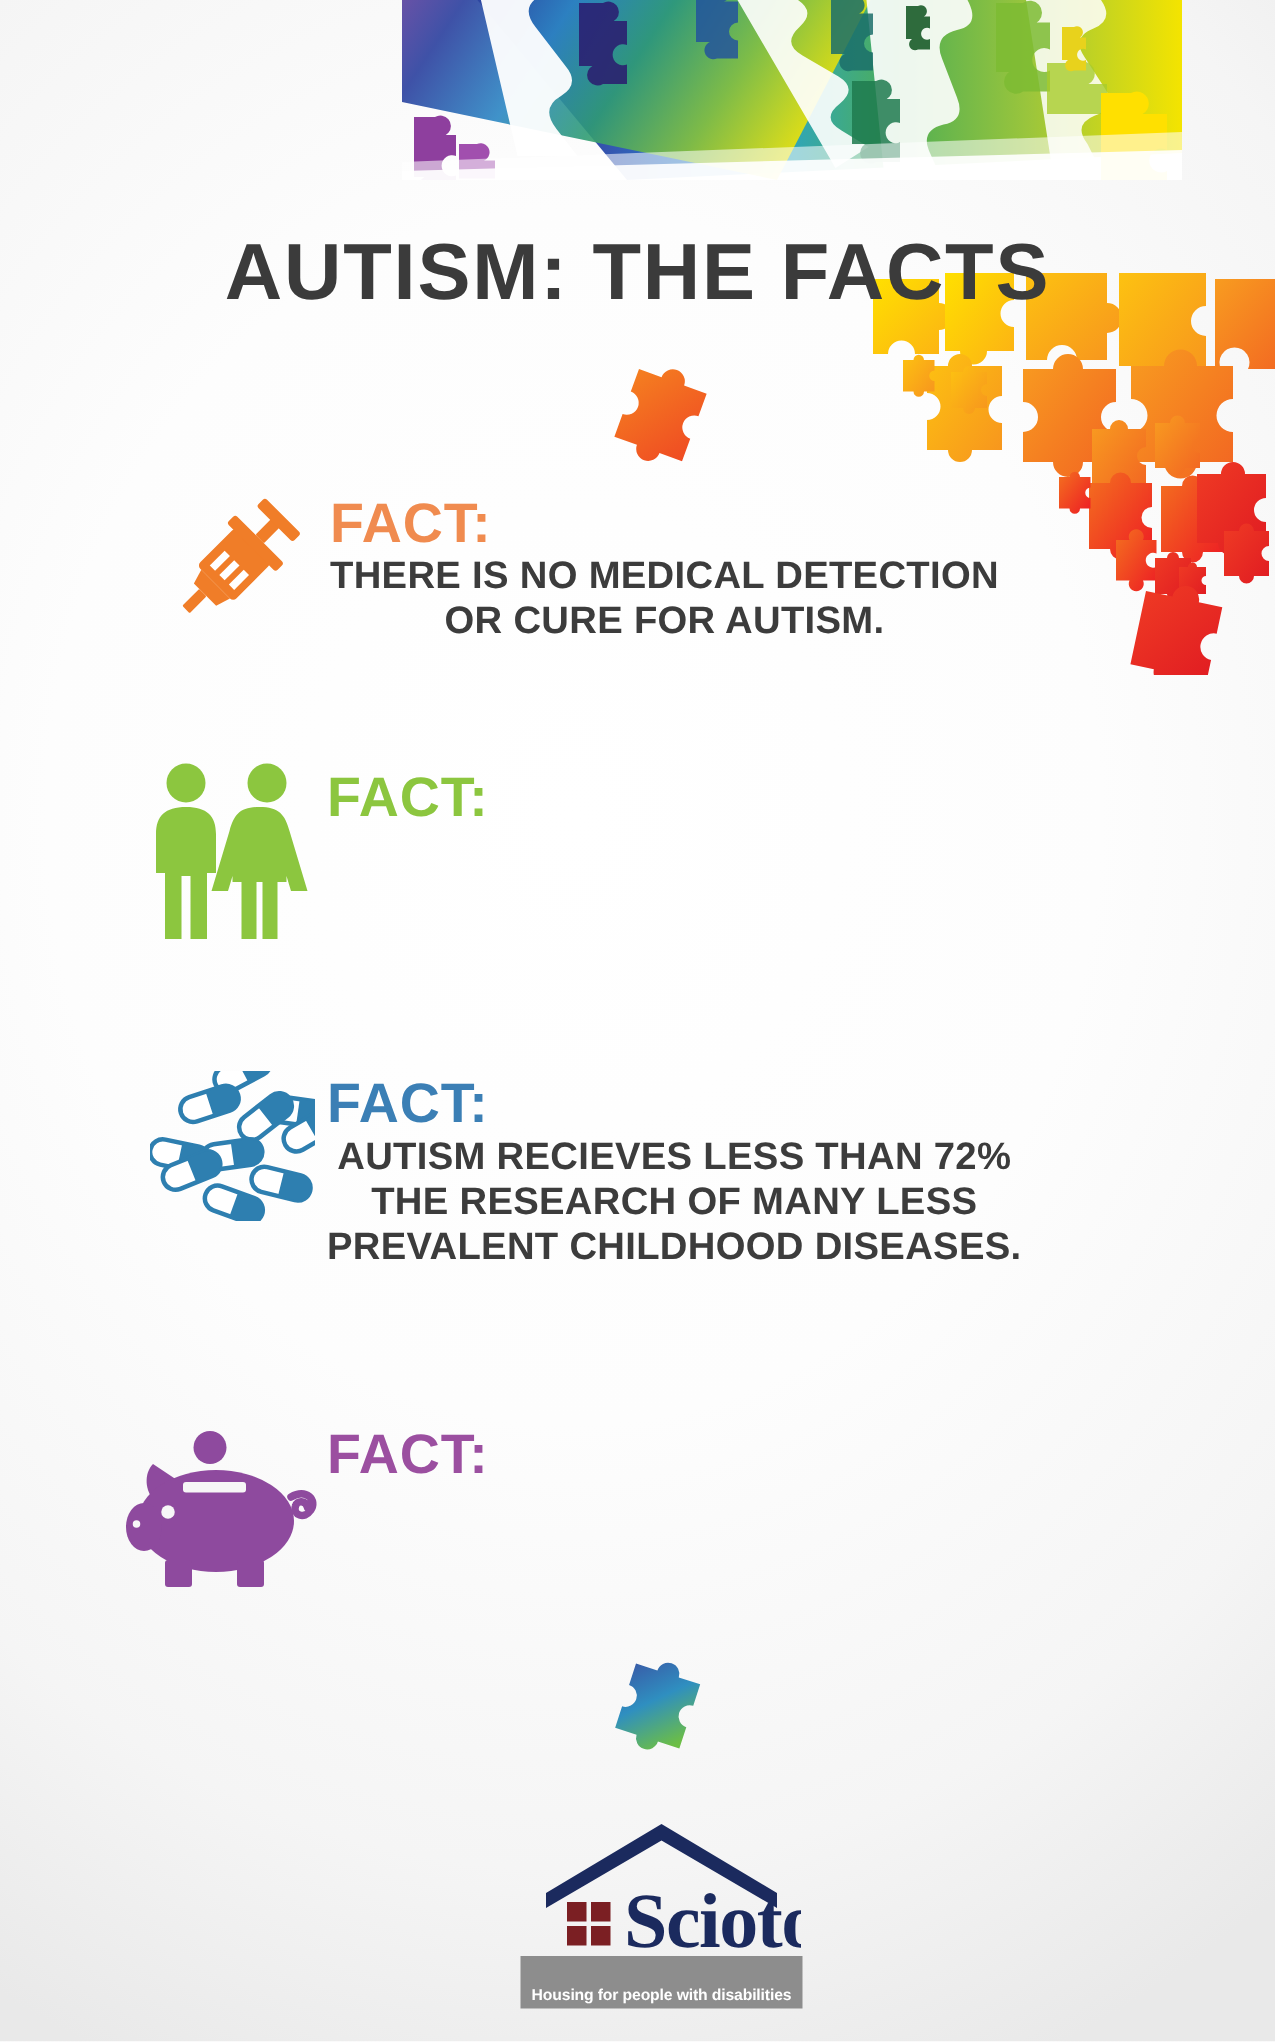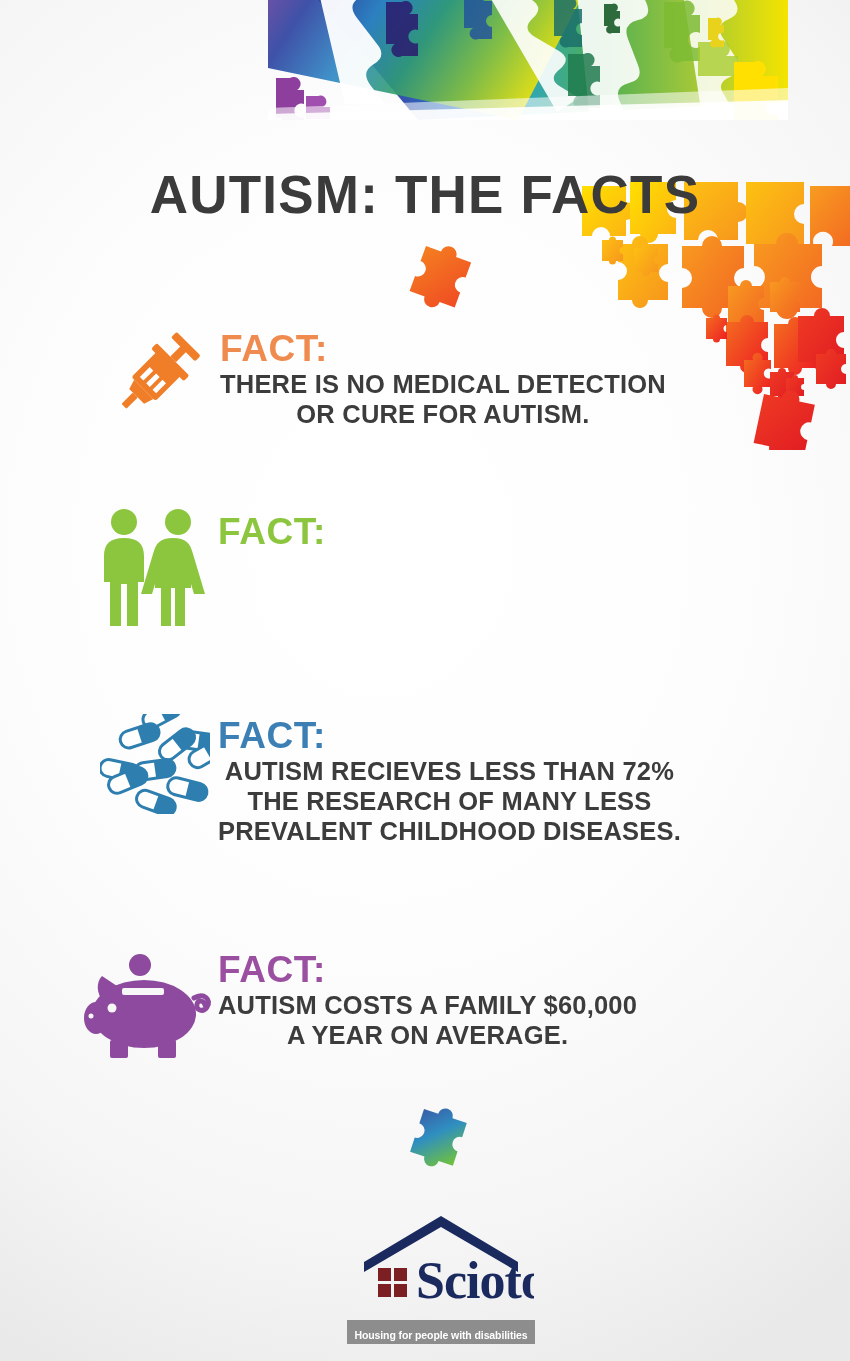--- a/index.html
+++ b/index.html
@@ -26,21 +26,21 @@
     position:absolute;left:578px;top:182px;width:276px;height:268px;
     overflow:visible;
   }
 
   
   #lone-orange{position:absolute;left:404px;top:238px;width:112px;height:84px;}
   #lone-blue{position:absolute;left:408px;top:1103px;width:94px;height:80px;}
 
   
   #title{
-    position:absolute;left:0;top:127px;width:850px;
+    position:absolute;left:0;top:114px;width:850px;
     text-align:center;
     font-size:53px;line-height:64px;
     font-weight:bold;
     letter-spacing:1.2px;
     color:#3b3b3b;
   }
 
   
   .fact{position:absolute;display:block;}
   .fact-icon{position:absolute;left:0;top:0;}
@@ -65,25 +65,25 @@
   #fact-4{left:84px;top:952px;width:710px;height:130px;}
   #fact-4 .fact-body{left:134px;top:-2px;}
 
   
   #logo{
     position:absolute;left:16px;top:1208px;width:850px;text-align:center;
   }
   #logo-inner{display:inline-block;position:relative;width:190px;}
   #logo-mark{display:block;margin:0 auto;}
   #logo-tagline{
-    display:block;margin:18px auto 0;
+    display:block;margin:2px auto 0;
     background:#8d8d8d;color:#ffffff;
     font-size:10.5px;line-height:14px;font-weight:bold;
     letter-spacing:-0.1px;
-    padding:8px 7px 2px;
+    padding:19px 7px 2px;
     width:max-content;
   }
 </style>
 </head>
 <body>
 
 <div id="poster">
 
   <div id="top-banner">
     <svg width="520" height="124" viewBox="0 0 520 124" xmlns="http://www.w3.org/2000/svg">
@@ -382,22 +382,20 @@
 
         <rect x="38" y="36" width="42" height="7" rx="2" fill="#f7f7f7"></rect>
 
         <circle cx="28" cy="56" r="4.5" fill="#f7f7f7"></circle>
 
         <circle cx="7" cy="64" r="2.5" fill="#f7f7f7"></circle>
       </svg>
     </div>
     <div class="fact-body">
       <div class="fact-kicker" style="color:#9b4fa0">FACT:</div>
-      <div class="fact-text">AUTISM COSTS A FAMILY $60,000
-A YEAR ON AVERAGE.</div>
     </div>
   </div>
 
   <div id="logo">
     <div id="logo-inner">
       <svg id="logo-mark" width="186" height="94" viewBox="0 0 186 94" xmlns="http://www.w3.org/2000/svg">
 
         <path d="M 16,54 L 93,8 L 170,54 L 170,64 L 93,19 L 16,64 Z" fill="#1b2a5e"></path>
 
         <g fill="#7b1f23">

